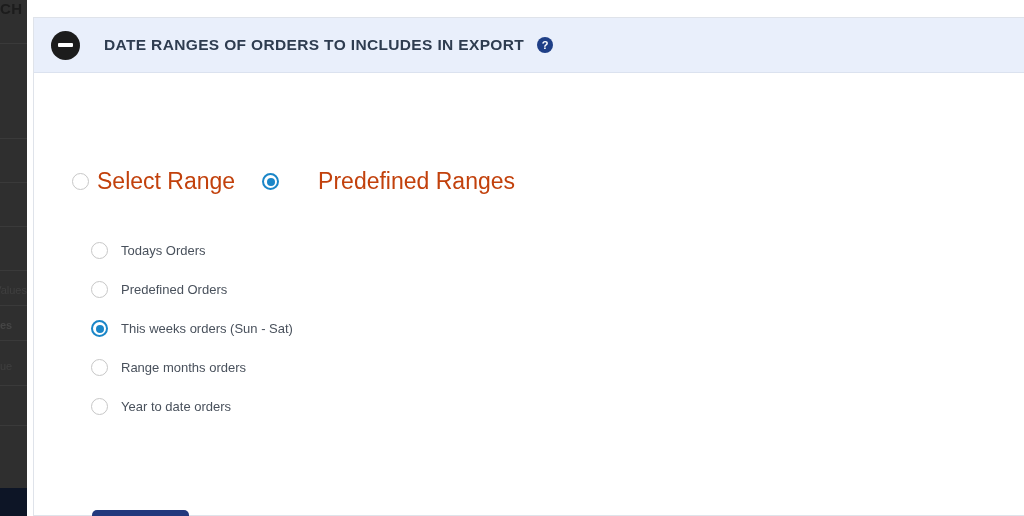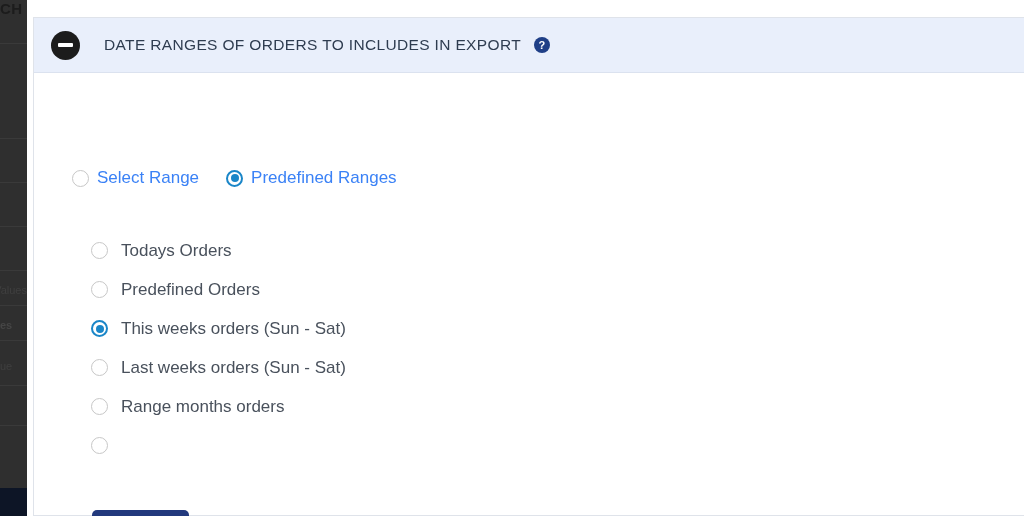--- a/index.html
+++ b/index.html
@@ -114,21 +114,21 @@
   }
   .collapse-icon .bar {
     width: 15px;
     height: 3.5px;
     background: #ffffff;
     border-radius: 1px;
   }
   .panel-title {
     margin-left: 24px;
     font-size: 15.5px;
-    font-weight: normal;
+    font-weight: bold;
     color: #2e3c50;
     letter-spacing: .35px;
     text-transform: uppercase;
     white-space: nowrap;
   }
   .help-icon {
     margin-left: 13px;
     width: 16px;
     height: 16px;
     border-radius: 50%;
@@ -154,25 +154,25 @@
     left: 38px;
     top: 95px;
     display: flex;
     align-items: center;
   }
   .mode-option {
     display: flex;
     align-items: center;
     cursor: pointer;
   }
-  .mode-option + .mode-option { margin-left: 27px; }
+  .mode-option + .mode-option { margin-left: 27px; gap: 31px; }
   .mode-option .radio-label {
     margin-left: 8px;
-    font-size: 17px;
-    color: #3b82f6;
+    font-size: 23px;
+    color: #c2410c;
     white-space: nowrap;
   }
 
   
   .radio {
     width: 17px;
     height: 17px;
     border-radius: 50%;
     border: 1.5px solid #c7c7c7;
     background: #ffffff;
@@ -203,21 +203,21 @@
     top: 158px;
   }
   .option-row {
     height: 39px;
     display: flex;
     align-items: center;
     cursor: pointer;
   }
   .option-row .radio-label {
     margin-left: 13px;
-    font-size: 17px;
+    font-size: 13px;
     color: #49515c;
     white-space: nowrap;
   }
 
   
   .export-button {
     position: absolute;
     left: 58px;
     top: 437px;
     width: 97px;
@@ -286,27 +286,24 @@
       <label class="option-row">
         <span class="radio"></span>
         <span class="radio-label">Predefined Orders</span>
       </label>
       <label class="option-row">
         <span class="radio checked"></span>
         <span class="radio-label">This weeks orders (Sun - Sat)</span>
       </label>
       <label class="option-row">
         <span class="radio"></span>
-        <span class="radio-label">Last weeks orders (Sun - Sat)</span>
-      </label>
-      <label class="option-row">
-        <span class="radio"></span>
         <span class="radio-label">Range months orders</span>
       </label>
       <label class="option-row">
         <span class="radio"></span>
+        <span class="radio-label">Year to date orders</span>
       </label>
     </div>
 
     <button class="export-button">EXPORT</button>
 
   </div>
 </div>
 
 </body></html>

